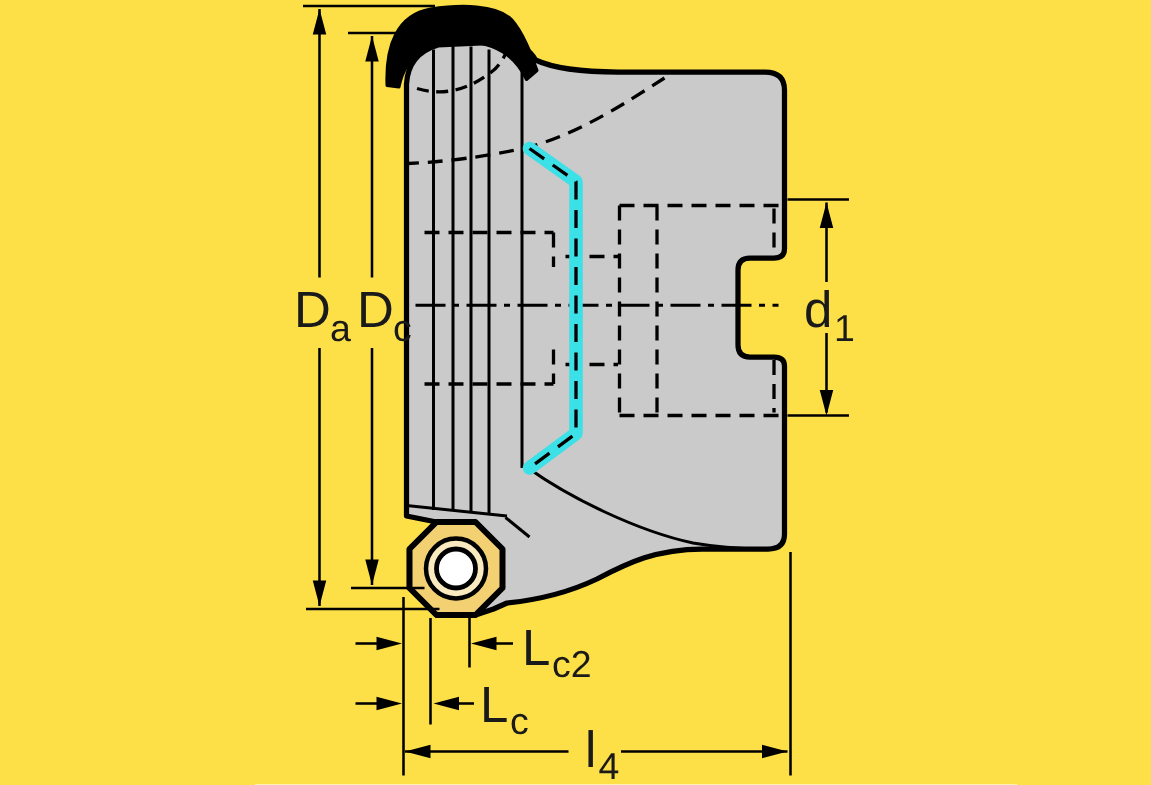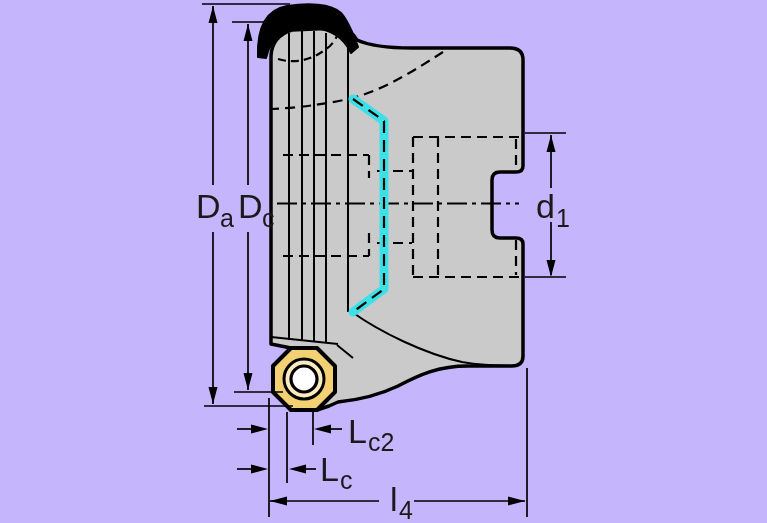--- a/index.html
+++ b/index.html
@@ -5,21 +5,21 @@
   html, body {
     margin: 0;
     padding: 0;
     background: #ffffff;
     font-family: "Liberation Sans", sans-serif;
   }
   .canvas {
     position: relative;
     width: 767px;
     height: 523px;
-    background: #c4b5fd;
+    background: #fde047;
     overflow: hidden;
   }
   svg { display: block; }
   text {
     font-family: "Liberation Sans", sans-serif;
     fill: #1a1a1a;
   }
 </style>
 </head>
 <body>

